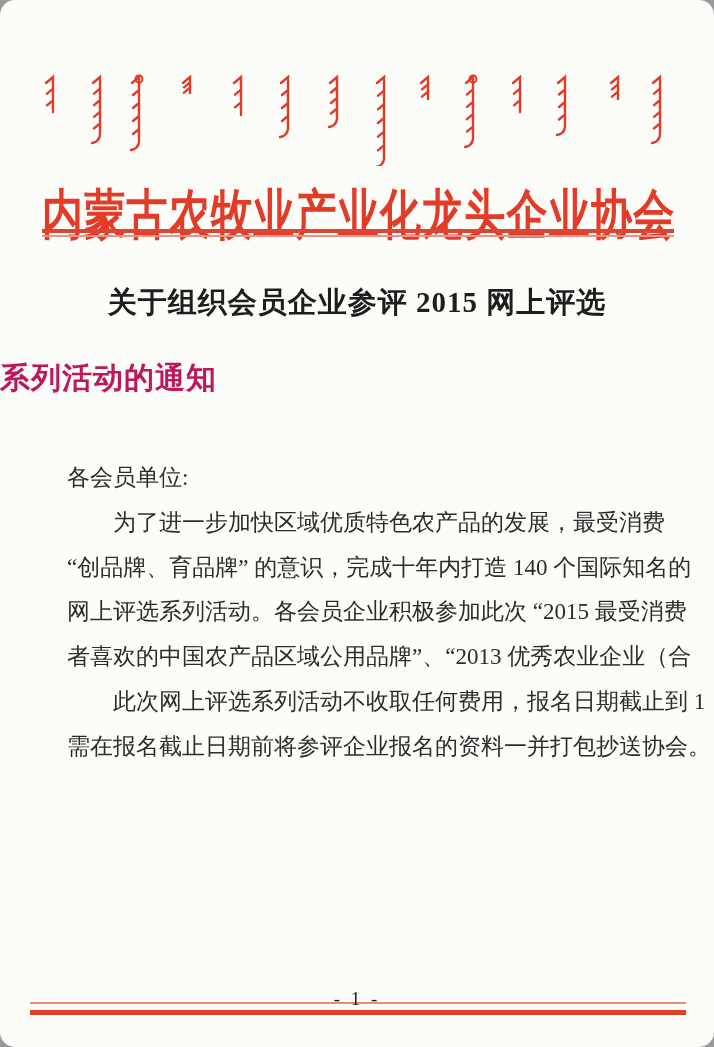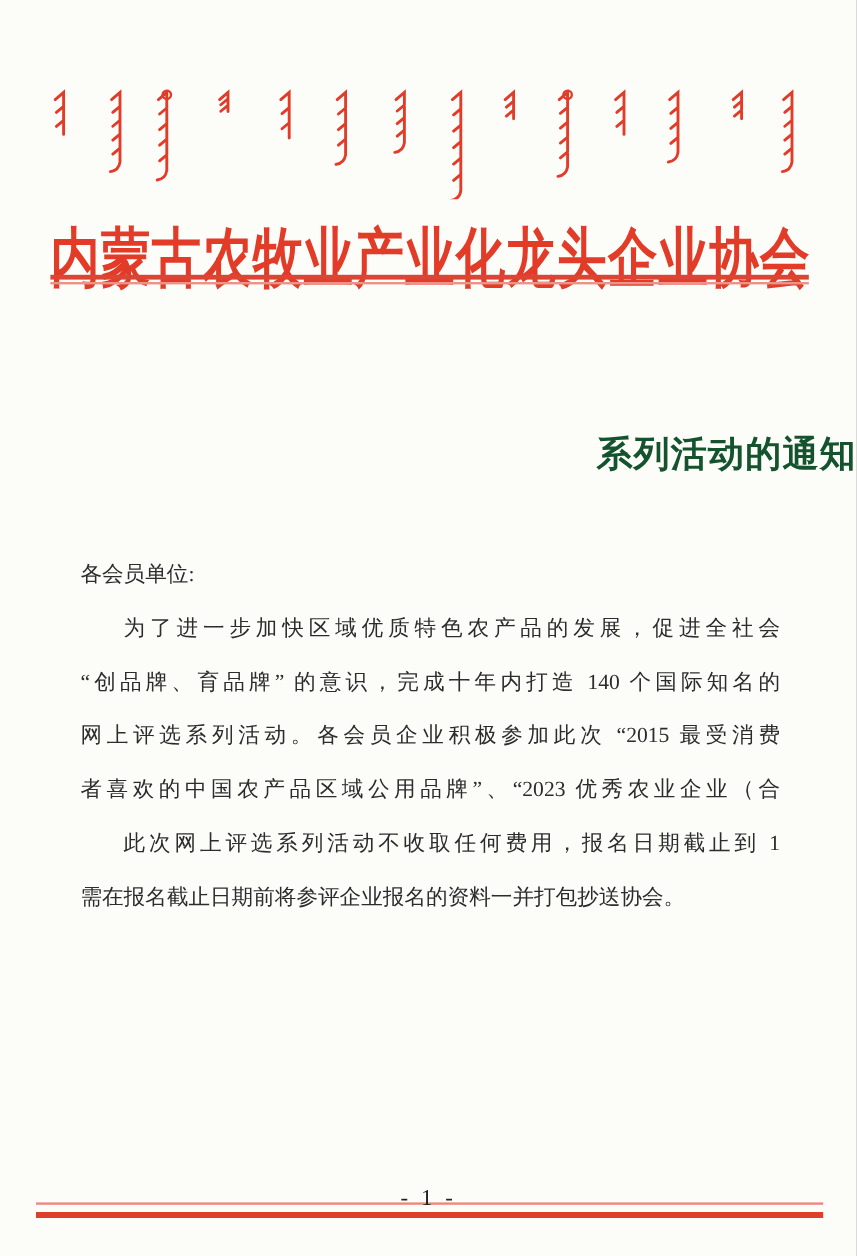--- a/index.html
+++ b/index.html
@@ -3,20 +3,21 @@
 <meta charset="utf-8">
 <style>
   html,body{margin:0;padding:0;background:#9a9a9a;}
   .page{
     position:relative;
     width:714px;height:1047px;
     margin:0 auto;
     background:#fcfcf9;
     overflow:hidden;
     font-family:"Liberation Serif","DejaVu Serif",serif;
+    border-radius:15px;
   }
   
   .mongolian{position:absolute;left:40px;top:74px;width:640px;height:92px;}
   
   .org-title{
     position:absolute;left:42px;top:150px;
     width:832px;
     font-size:54px;line-height:1.08;
     font-weight:bold;
     color:#e23b28;
@@ -31,27 +32,27 @@
   .divider .thick{height:4px;background:#dc4433;}
   .divider .thin{height:2px;background:#ec9286;margin-top:2px;}
   
   .doc-title1{
     position:absolute;left:0;top:283px;width:714px;
     text-align:center;font-size:29px;font-weight:bold;color:#1d1d1d;
     letter-spacing:1px;
   }
   .doc-title2{
     position:absolute;left:0;top:358px;width:714px;
-    text-align:right;font-size:30px;font-weight:bold;color:#14532d;
+    text-align:left;font-size:30px;font-weight:bold;color:#be185d;
     letter-spacing:1px;
   }
   
   .body-text{
     position:absolute;left:67px;top:456px;width:583px;
-    font-size:18px;color:#2c2c2c;
+    font-size:23px;color:#2c2c2c;
   }
   .bline{
     height:44.8px;line-height:44.8px;
     text-align:justify;
     text-align-last:justify;
     white-space:nowrap;
   }
   .bline.start{text-align-last:left;}
   .bline.indent{text-indent:2em;}
   
@@ -89,28 +90,29 @@
       </svg>
   </div>
 
   <h1 class="org-title">内蒙古农牧业产业化龙头企业协会</h1>
 
   <div class="divider">
     <div class="thick"></div>
     <div class="thin"></div>
   </div>
 
+  <div class="doc-title1">关于组织会员企业参评 2015 网上评选</div>
   <div class="doc-title2">系列活动的通知</div>
 
   <div class="body-text">
     <div class="bline start">各会员单位:</div>
-    <div class="bline indent">为了进一步加快区域优质特色农产品的发展，促进全社会</div>
+    <div class="bline indent">为了进一步加快区域优质特色农产品的发展，最受消费</div>
     <div class="bline">“创品牌、育品牌” 的意识，完成十年内打造 140 个国际知名的</div>
     <div class="bline">网上评选系列活动。各会员企业积极参加此次 “2015 最受消费</div>
-    <div class="bline">者喜欢的中国农产品区域公用品牌”、“2023 优秀农业企业（合</div>
+    <div class="bline">者喜欢的中国农产品区域公用品牌”、“2013 优秀农业企业（合</div>
     <div class="bline indent">此次网上评选系列活动不收取任何费用，报名日期截止到 1</div>
     <div class="bline start">需在报名截止日期前将参评企业报名的资料一并打包抄送协会。</div>
   </div>
 
   <div class="page-num">- 1 -</div>
   <div class="f-thin"></div>
   <div class="f-thick"></div>
 
 </div>
 

